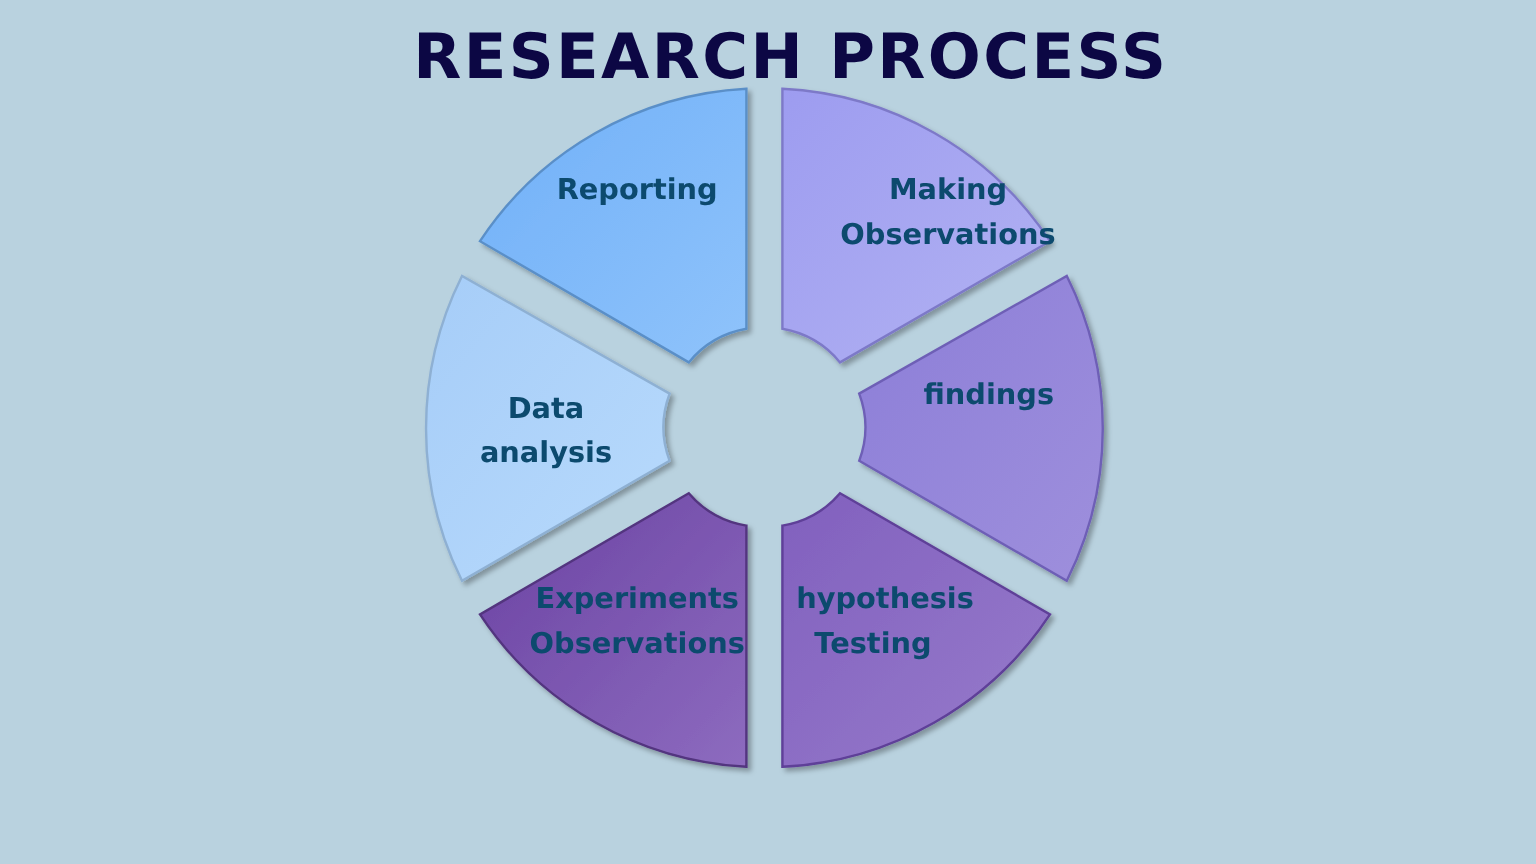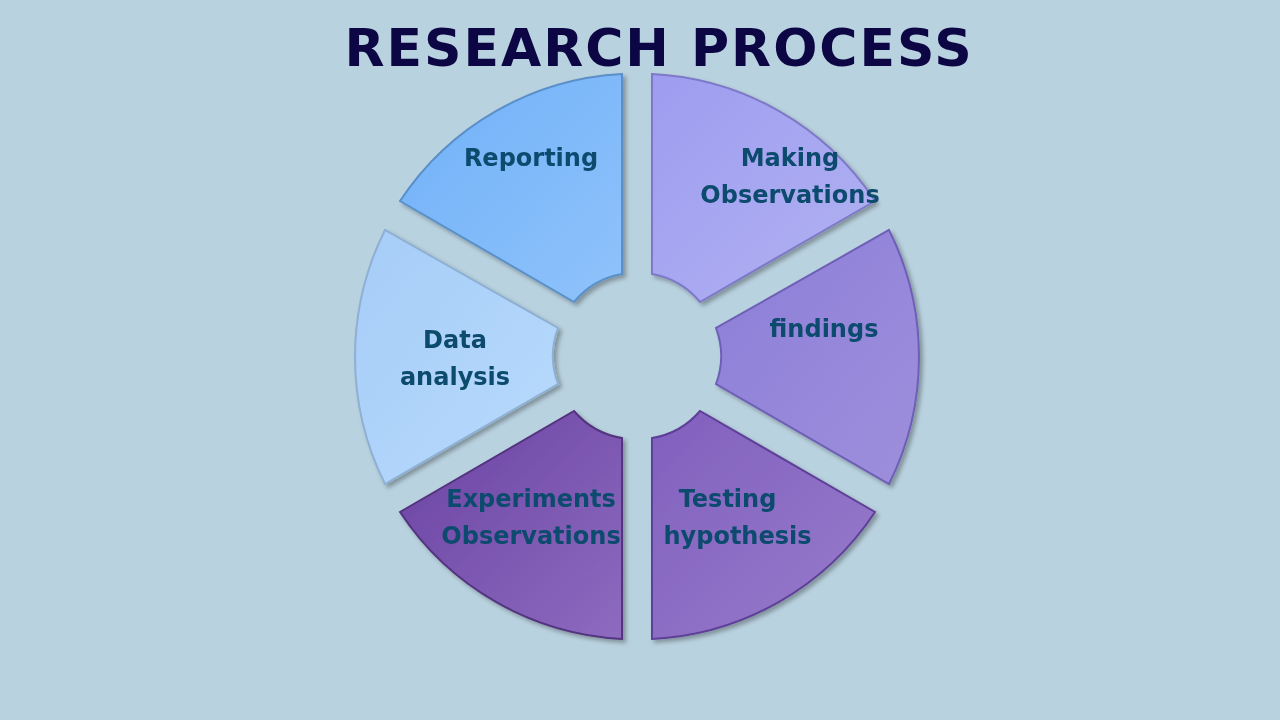--- a/index.html
+++ b/index.html
@@ -58,22 +58,22 @@
 </svg>
 
 <div class="label" style="left:690px;top:140px;width:200px;">
   <div>Making</div>
   <div>Observations</div>
 </div>
 <div class="label" style="left:734px;top:311px;width:180px;">
   <div>findings</div>
 </div>
 <div class="label" style="left:655px;top:481px;width:165px;">
+  <div>hypothesis</div>
   <div style="padding-right:20px;">Testing</div>
-  <div>hypothesis</div>
 </div>
 <div class="label" style="left:438px;top:481px;width:186px;">
   <div>Experiments</div>
   <div>Observations</div>
 </div>
 <div class="label" style="left:385px;top:322px;width:140px;">
   <div>Data</div>
   <div>analysis</div>
 </div>
 <div class="label" style="left:455px;top:140px;width:152px;">

